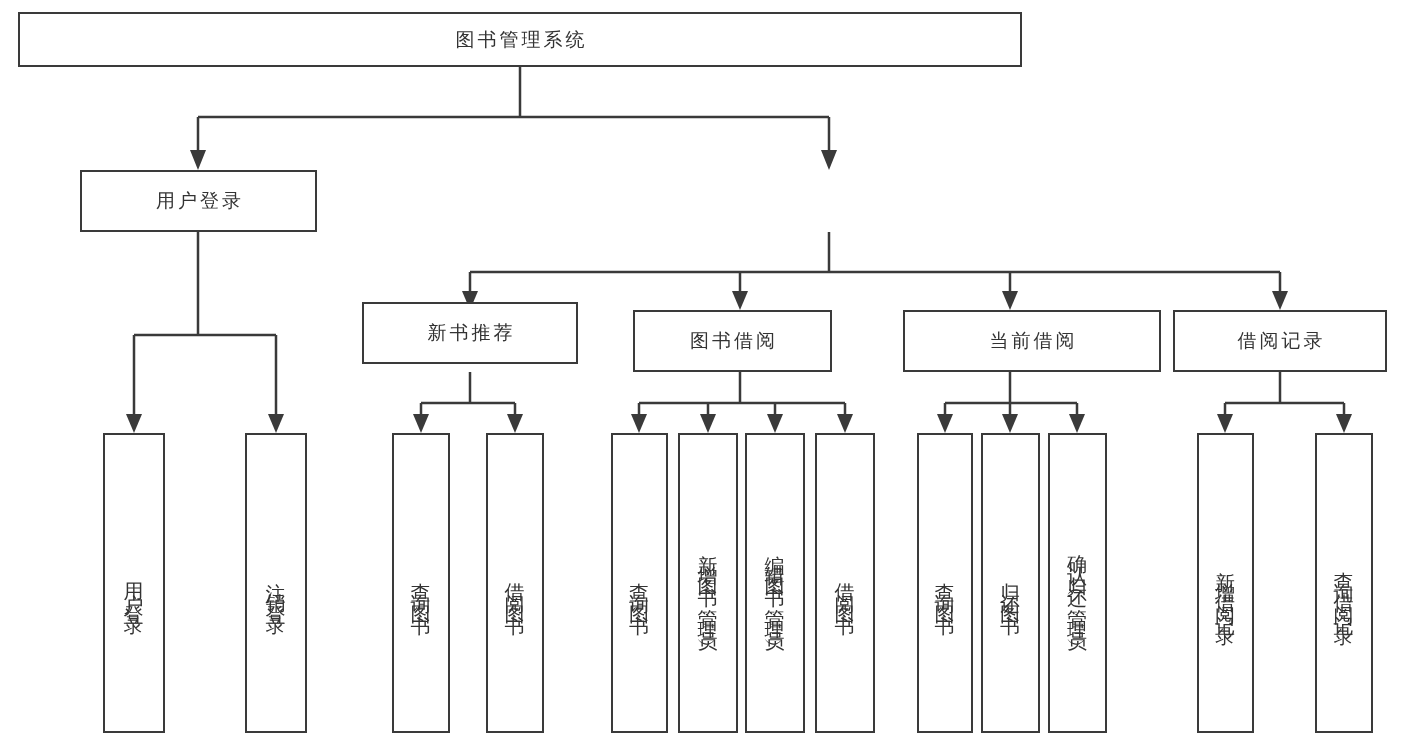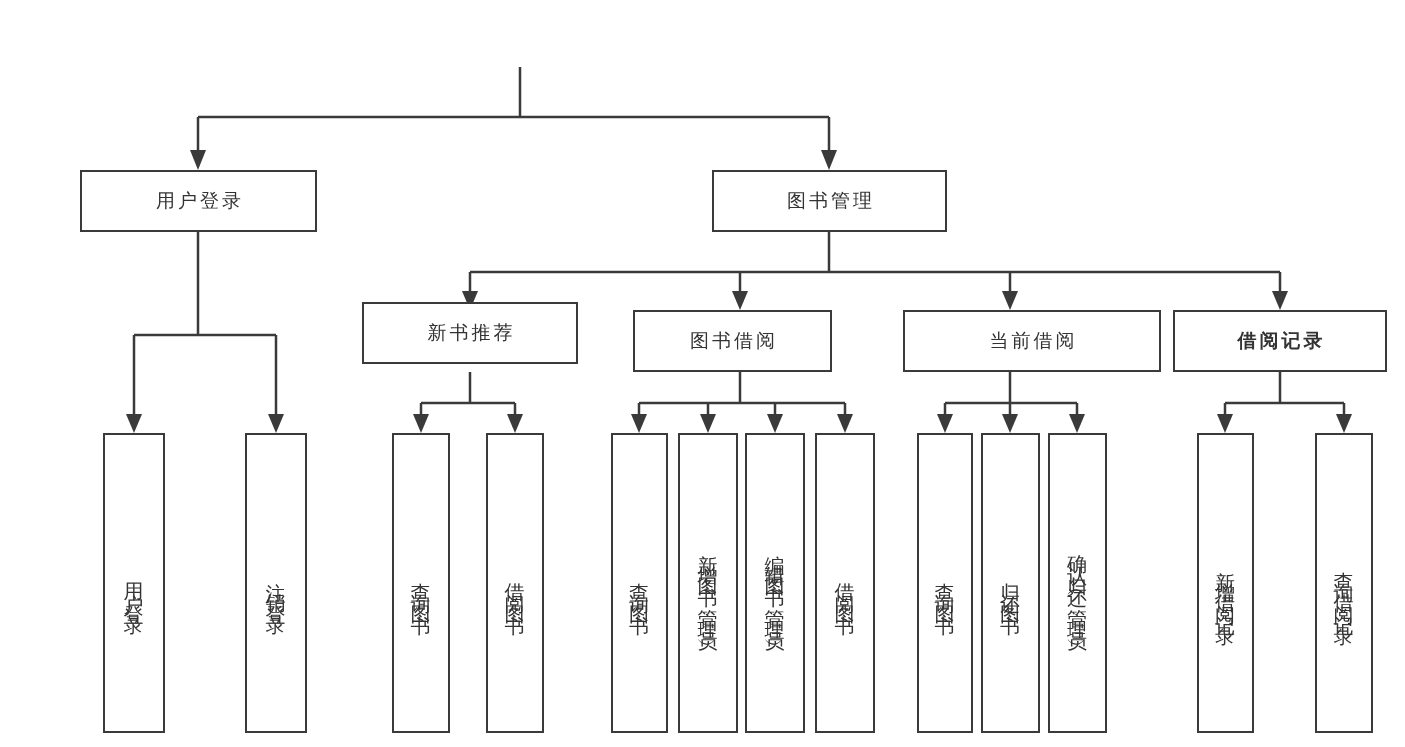--- a/index.html
+++ b/index.html
@@ -98,38 +98,38 @@
 
       <polygon points="937,414 953,414 945,433"></polygon>
       <polygon points="1002,414 1018,414 1010,433"></polygon>
       <polygon points="1069,414 1085,414 1077,433"></polygon>
 
       <polygon points="1217,414 1233,414 1225,433"></polygon>
       <polygon points="1336,414 1352,414 1344,433"></polygon>
     </g>
   </svg>
 
+  <div class="node hbox" style="left:18px; top:12px; width:1004px; height:55px;">
+    <span>图书管理系统</span>
+  </div>
 
   <div class="node hbox" style="left:80px; top:170px; width:237px; height:62px;">
     <span>用户登录</span>
-  </div>
-  <div class="node hbox" style="left:712px; top:170px; width:235px; height:62px;">
-    <span>图书管理</span>
   </div>
 
   <div class="node hbox" style="left:362px; top:302px; width:216px; height:62px;">
     <span>新书推荐</span>
   </div>
   <div class="node hbox" style="left:633px; top:310px; width:199px; height:62px;">
     <span>图书借阅</span>
   </div>
   <div class="node hbox" style="left:903px; top:310px; width:258px; height:62px;">
     <span>当前借阅</span>
   </div>
-  <div class="node hbox" style="left:1173px; top:310px; width:214px; height:62px;font-weight:bold;">
+  <div class="node hbox" style="left:1173px; top:310px; width:214px; height:62px;">
     <span>借阅记录</span>
   </div>
 
   <div class="node vbox" style="left:103px; top:433px; width:62px; height:300px;">
     <span>用户登录</span>
   </div>
   <div class="node vbox" style="left:245px; top:433px; width:62px; height:300px;">
     <span>注销登录</span>
   </div>
 

